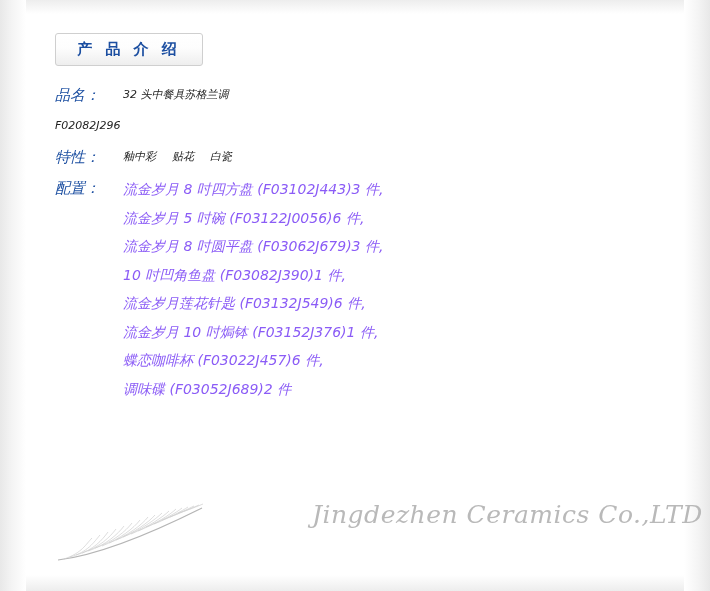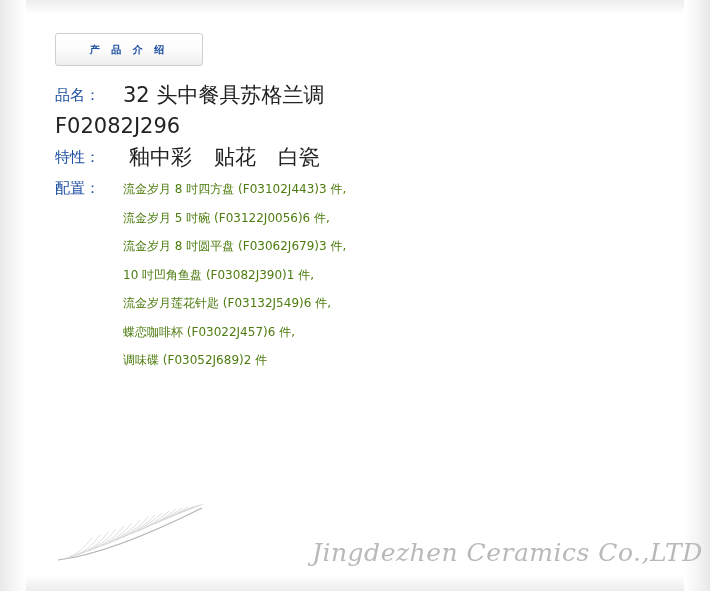--- a/index.html
+++ b/index.html
@@ -65,82 +65,81 @@
     box-sizing: border-box;
   }
   .heading-text {
     position: absolute;
     left: 55px;
     top: 33px;
     width: 148px;
     height: 33px;
     line-height: 33px;
     text-align: center;
-    font-size: 10px;
+    font-size: 15px;
     letter-spacing: 4px;
     color: #1c4fa1;
     font-weight: bold;
     font-family: "DejaVu Sans", "Liberation Sans", sans-serif;
   }
 
   
   .spec-list {
     position: absolute;
     left: 55px;
     top: 82px;
     width: 600px;
+    font-style: italic;
   }
   .spec-row {
     display: flex;
     align-items: flex-start;
     margin-bottom: 5px;
   }
   .spec-label {
     width: 68px;
     flex: 0 0 68px;
     color: #1c4fa1;
     font-size: 15px;
     line-height: 26px;
     font-family: "DejaVu Sans", "Liberation Sans", sans-serif;
     white-space: nowrap;
   }
   .spec-value {
     color: #222222;
-    font-size: 21px;
+    font-size: 11px;
     line-height: 26px;
     font-family: "DejaVu Sans", "Liberation Sans", sans-serif;
   }
   .spec-value.gap-wide span {
     margin-right: 16px;
-    margin-left: 6px;
   }
   .config-lines {
     display: block;
   }
   .config-line {
     display: block;
-    color: #4d7c0f;
-    font-size: 12px;
+    color: #8b5cf6;
+    font-size: 14px;
     line-height: 28.5px;
     white-space: nowrap;
     font-family: "DejaVu Sans", "Liberation Sans", sans-serif;
   }
 
   
   .watermark {
     position: absolute;
     left: 312px;
     top: 500px;
     font-family: "DejaVu Serif", "Liberation Serif", serif;
     font-style: italic;
     font-size: 25px;
     color: #b9b9b9;
     letter-spacing: 0.5px;
     white-space: nowrap;
-    margin-top: 38px;
   }
 
   
   .feather {
     position: absolute;
     left: 52px;
     top: 498px;
     width: 200px;
     height: 68px;
     pointer-events: none;
@@ -178,20 +177,21 @@
     </div>
 
     <div class="spec-row">
       <div class="spec-label">配置：</div>
       <div class="config-lines">
         <span class="config-line">流金岁月 8 吋四方盘 (F03102J443)3 件,</span>
         <span class="config-line">流金岁月 5 吋碗 (F03122J0056)6 件,</span>
         <span class="config-line">流金岁月 8 吋圆平盘 (F03062J679)3 件,</span>
         <span class="config-line">10 吋凹角鱼盘 (F03082J390)1 件,</span>
         <span class="config-line">流金岁月莲花针匙 (F03132J549)6 件,</span>
+        <span class="config-line">流金岁月 10 吋焗钵 (F03152J376)1 件,</span>
         <span class="config-line">蝶恋咖啡杯 (F03022J457)6 件,</span>
         <span class="config-line">调味碟 (F03052J689)2 件</span>
       </div>
     </div>
 
   </div>
 
   <div class="watermark">Jingdezhen Ceramics Co.,LTD</div>
 
   <svg class="feather" viewBox="0 0 200 68" xmlns="http://www.w3.org/2000/svg">

